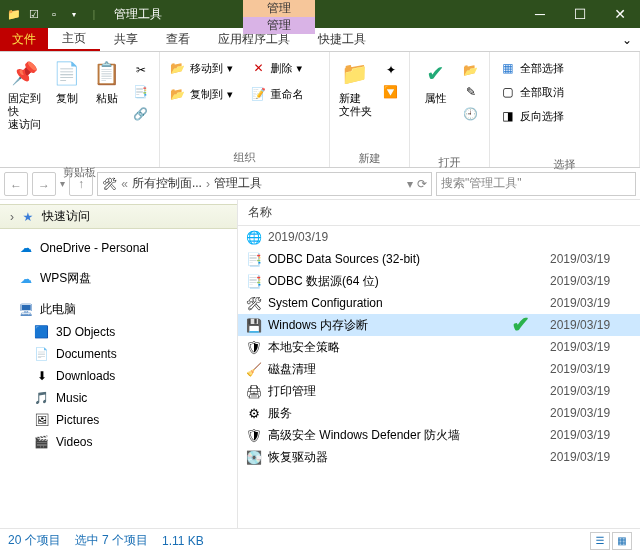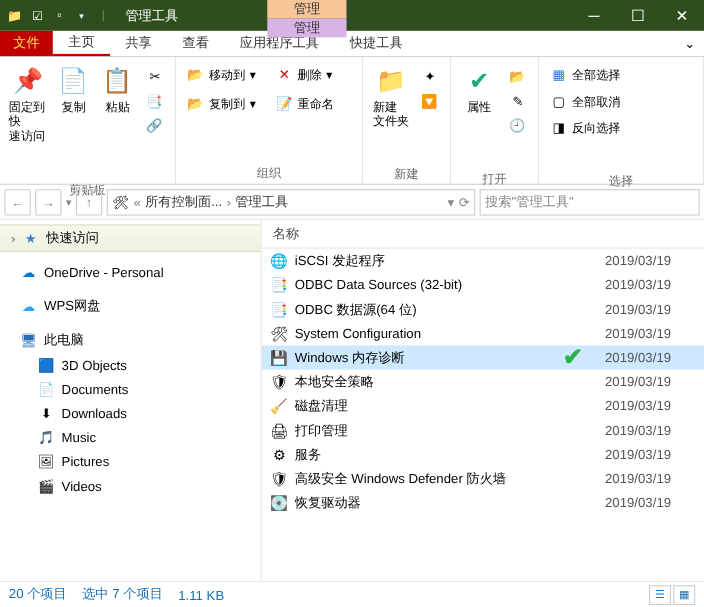--- a/index.html
+++ b/index.html
@@ -270,21 +270,20 @@
         </div>
       </div>
   </div>
   <div class="filepane">
     <div class="colhdr">
       <div class="c1">名称</div>
     </div>
     <div class="filelist" id="filelist">
         <div class="frow">
           <span class="ico">🌐</span>
-          <span class="name">iSCSI 发起程序</span>
           <span class="date">2019/03/19</span>
         </div>
         <div class="frow">
           <span class="ico">📑</span>
           <span class="name">ODBC Data Sources (32-bit)</span>
           <span class="date">2019/03/19</span>
         </div>
         <div class="frow">
           <span class="ico">📑</span>
           <span class="name">ODBC 数据源(64 位)</span>

